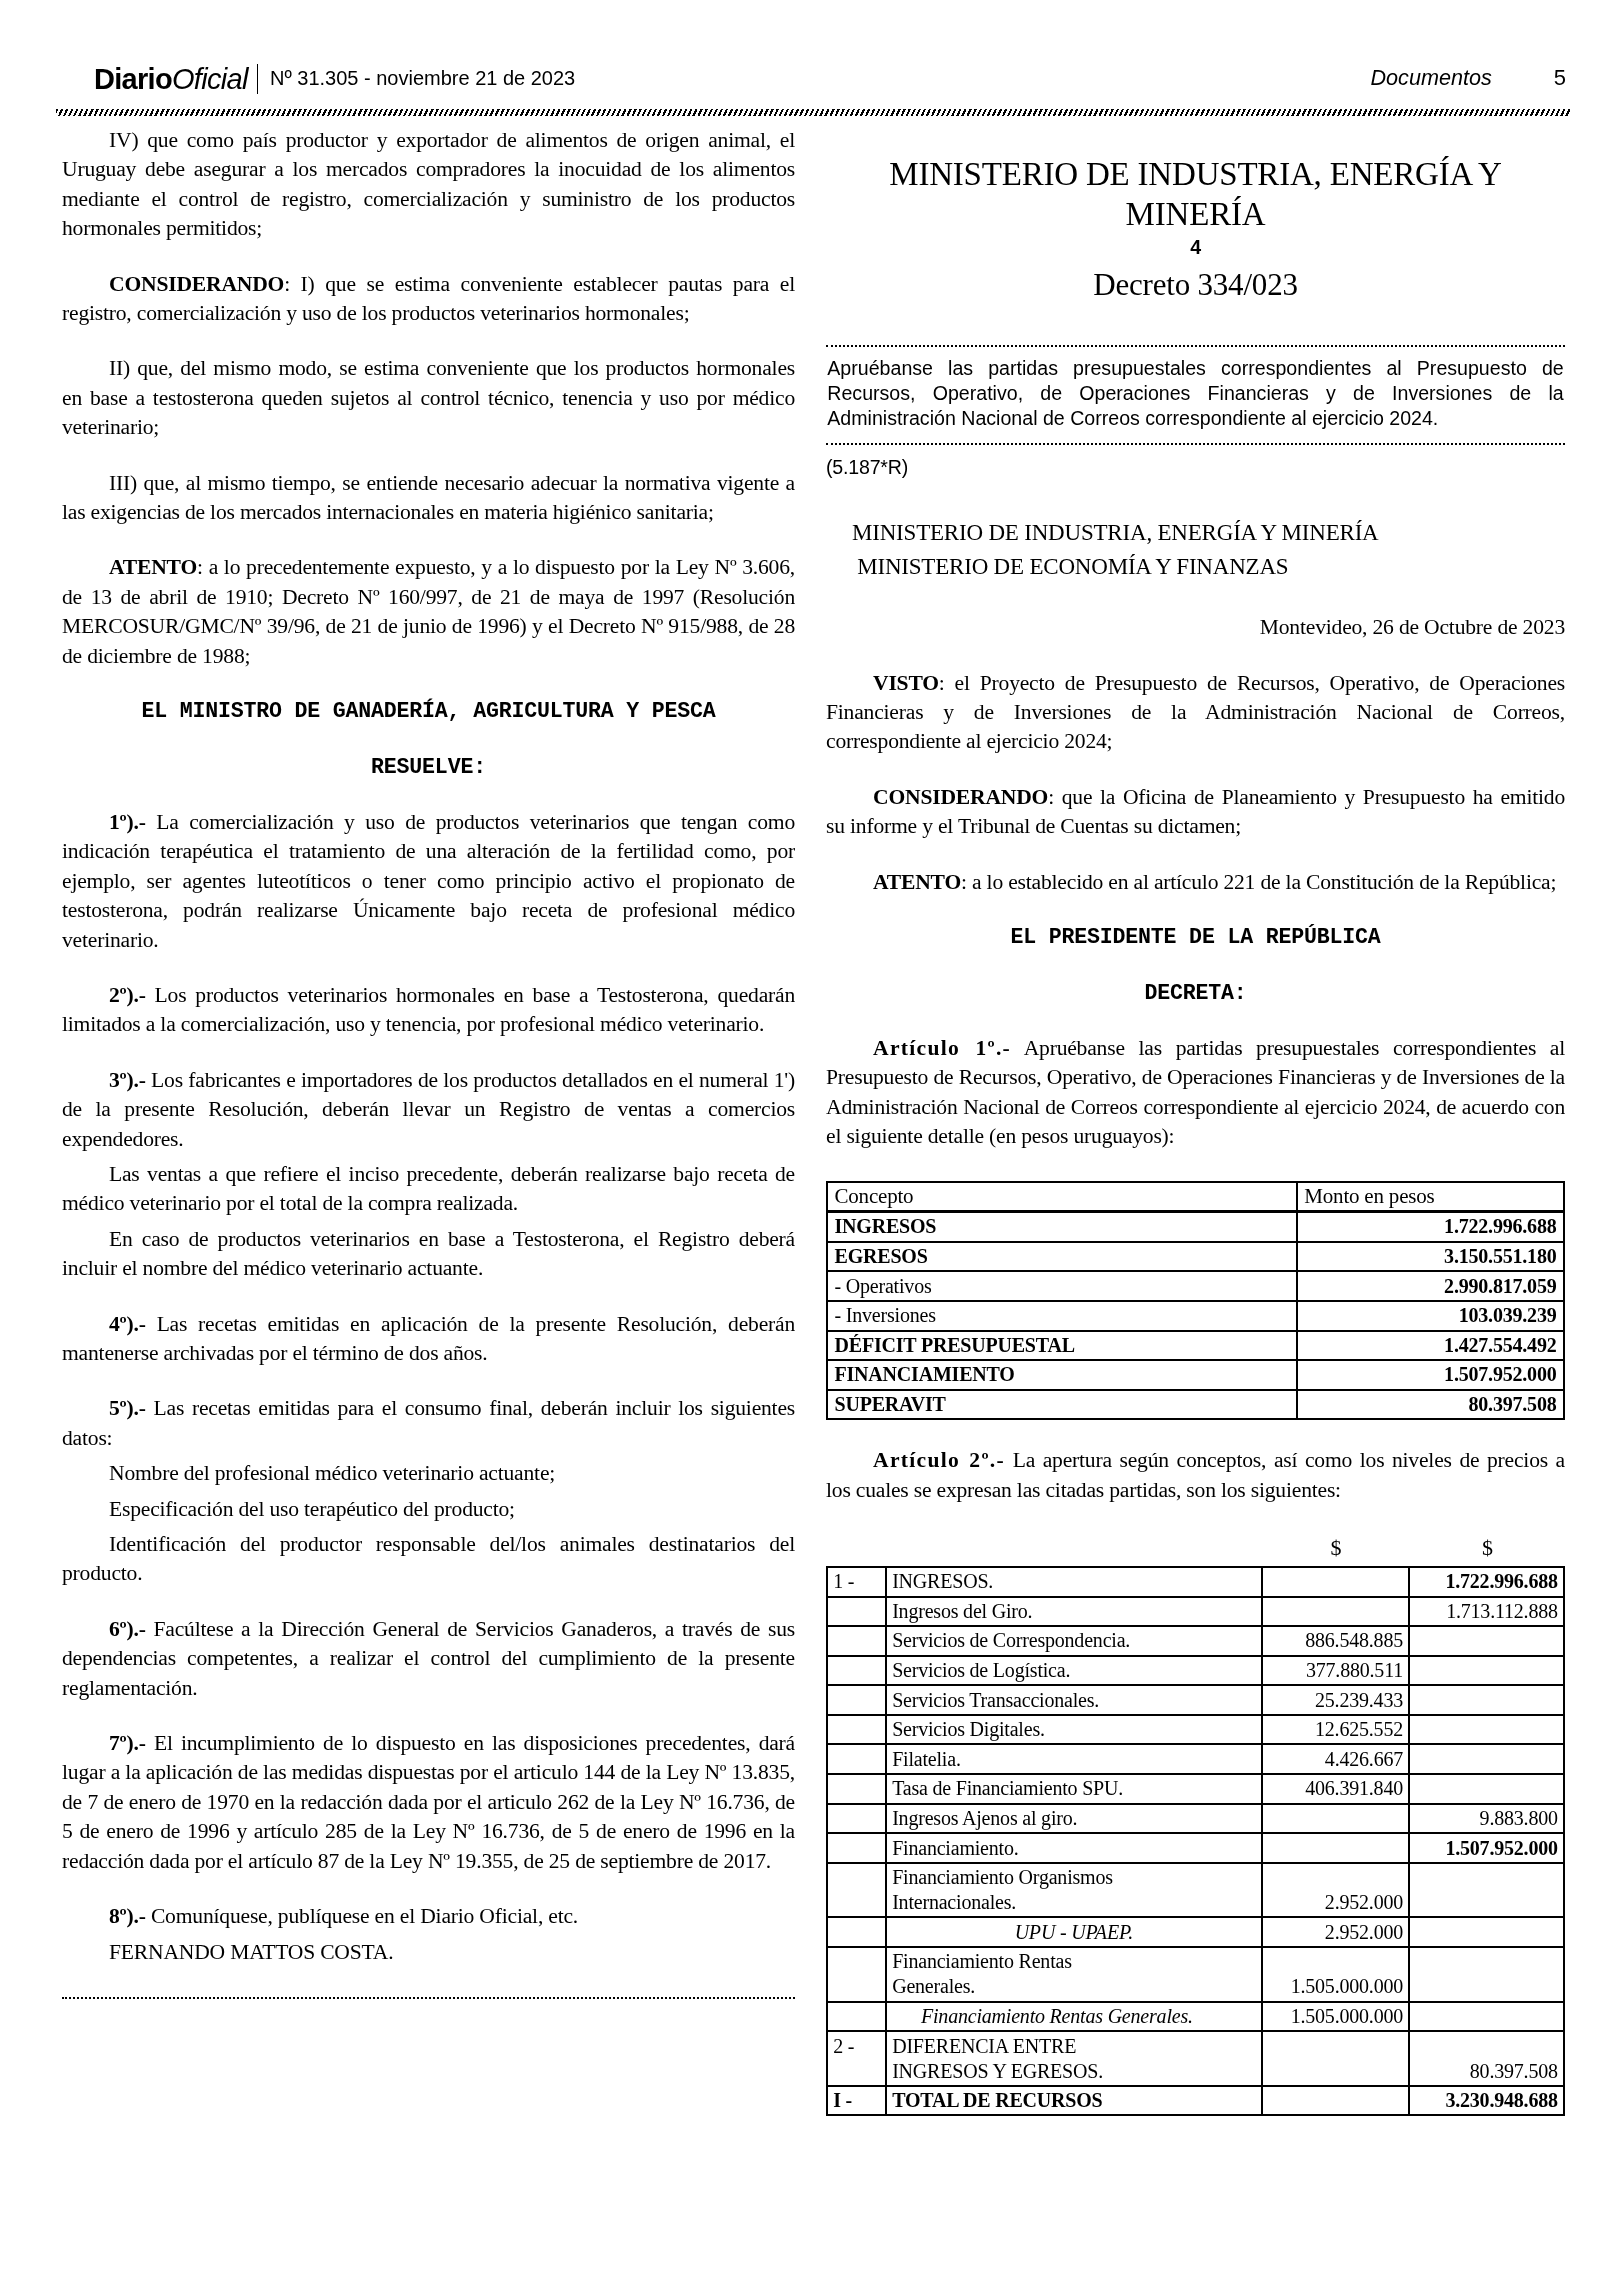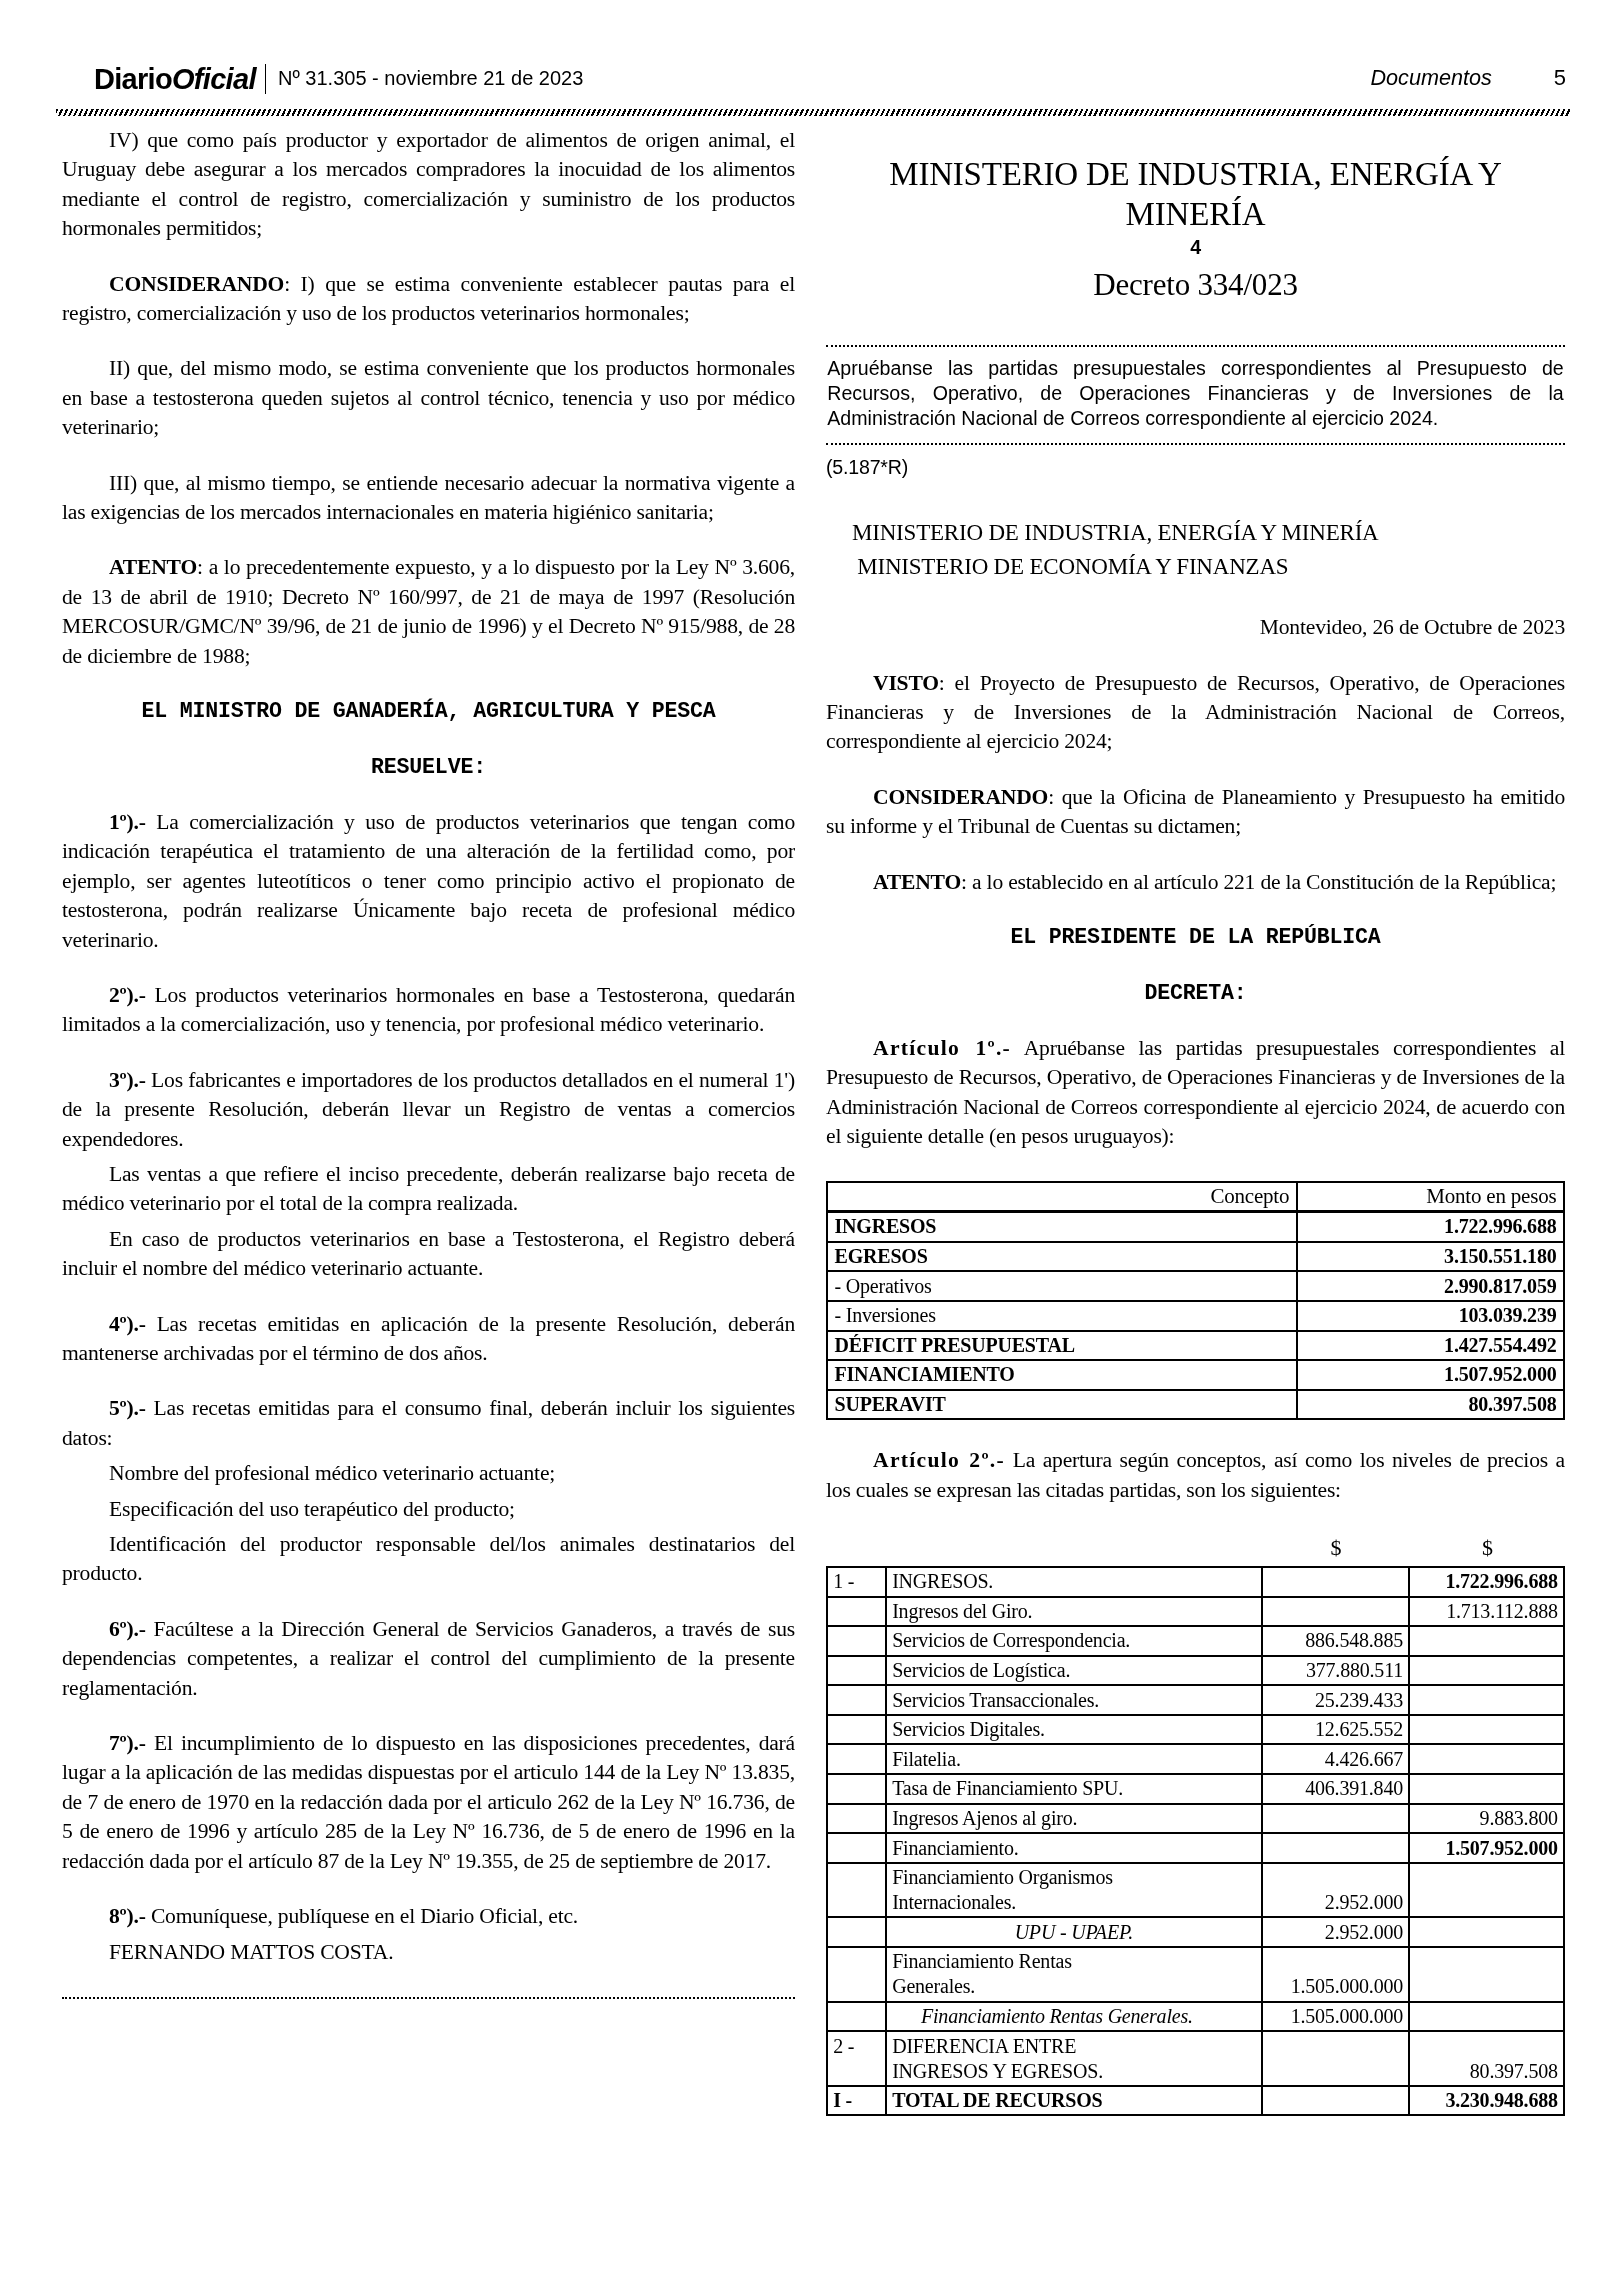--- a/index.html
+++ b/index.html
@@ -7,21 +7,21 @@
     width:1622px;height:2295px;background:#ffffff;color:#000;
     position:relative;font-family:"Liberation Serif",serif;
     -webkit-font-smoothing:antialiased;
   }
   
   .hdr{position:absolute;left:62px;right:56px;top:64px;display:flex;
        justify-content:space-between;align-items:center;
        font-family:"Liberation Sans",sans-serif;margin-left:32px;}
   .brand{font-size:29px;line-height:1;display:flex;align-items:center;}
   .brand .bd{font-weight:700;letter-spacing:-0.7px;}
-  .brand .it{font-style:italic;font-weight:700;letter-spacing:-0.7px;}
+  .brand .it{font-style:italic;font-weight:400;letter-spacing:-0.7px;}
   .vsep{display:inline-block;width:1.3px;height:30px;background:#000;margin:0 11.8px 0 9.2px;}
   .issue{font-size:20px;padding-bottom:2.6px;}
   .hdr-right{display:flex;align-items:baseline;gap:62px;padding-bottom:1.3px;}
   .section{font-style:italic;font-size:21.6px;}
   .pageno{font-size:22px;}
   .hatch{position:absolute;left:56px;right:52px;top:109px;height:6.5px;
          background:repeating-linear-gradient(115deg,#000 0 2px,transparent 2px 4.6px);}
   
   .col{position:absolute;top:126px;font-size:21.6px;line-height:29.4px;
        text-align:justify;letter-spacing:-0.2px;}
@@ -46,21 +46,21 @@
   .refcode{font-family:"Liberation Sans",sans-serif;font-size:19.6px;margin-top:7.9px;text-indent:0;text-align:left;}
   .ministries{margin-top:34px;padding-left:26px;font-size:23px;line-height:34px;text-align:left;text-indent:0;}
   .ministries div{white-space:nowrap;}
   .min2{padding-left:5.2px;}
   .dateline{text-align:right;margin-top:29px;text-indent:0;}
   .art-lead{font-weight:700;letter-spacing:1.3px;}
   
   table{border-collapse:collapse;width:100%;font-size:20px;line-height:25px;letter-spacing:-0.2px;}
   .t1{margin-top:29px;}
   .t1 th,.t1 td{border:2px solid #000;padding:1.3px 6.5px;}
-  .t1 th{font-weight:400;text-align:right;font-size:21px;}
+  .t1 th{font-weight:400;text-align:left;font-size:21px;}
   .t1 td.lbl{text-align:left;}
   .t1 td.num{text-align:right;font-weight:700;}
   .t1 tr.hdr-row th{border-bottom:3.3px solid #000;}
   .dollars{display:flex;margin-top:27.5px;font-size:22px;text-indent:0;}
   .dollars .sp{width:59%;}
   .dollars .d1{width:20%;text-align:center;}
   .dollars .d2{width:21%;text-align:center;}
   .t2{margin-top:3.9px;}
   .t2 td{border:2px solid #000;padding:1.3px 5.2px;}
   .t2 td.c1{width:8%;text-align:left;vertical-align:top;}

